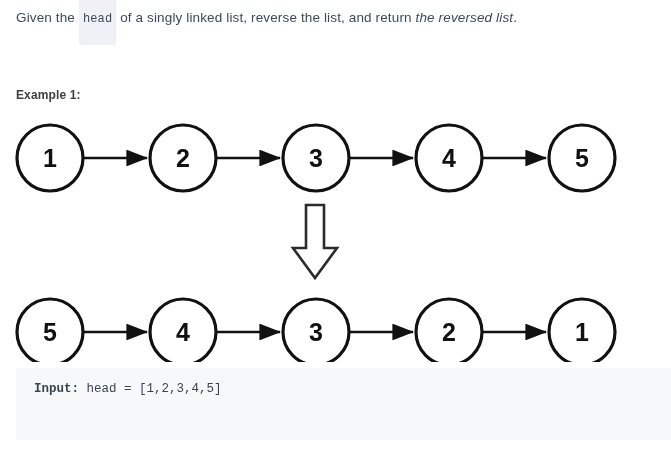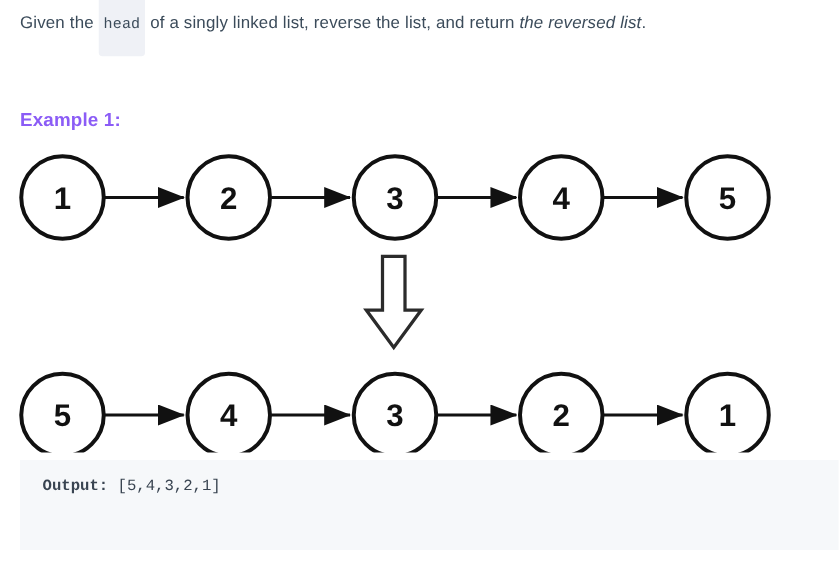--- a/index.html
+++ b/index.html
@@ -33,23 +33,23 @@
     color: #3b4b5a;
     padding: 19px 4px;
     border-radius: 3px;
   }
   .italic-em { font-style: italic; text-align: right; }
 
   
   #example-heading {
     position: absolute;
     left: 16px; top: 88px;
-    font-size: 15px;
+    font-size: 12px;
     font-weight: bold;
-    color: #8b5cf6;
+    color: #404040;
     letter-spacing: 0.01em;
   }
 
   
   #diagram-wrap {
     position: absolute;
     left: 0; top: 112px;
     width: 671px; height: 250px;
   }
   #diagram { display: block; }
@@ -137,14 +137,14 @@
         </g>
         <g>
           <circle cx="582" cy="220" r="33" fill="#ffffff" stroke="#111111" stroke-width="3.2"></circle>
           <text x="582" y="229" text-anchor="middle" font-family="&quot;Liberation Sans&quot;, sans-serif" font-size="25" font-weight="bold" fill="#111111">1</text>
         </g>
       </g>
   </svg>
 </div>
 
 <div id="code-block">
-  <div class="code-line"><span class="code-label">Output:</span><span> [5,4,3,2,1]</span></div>
+  <div class="code-line"><span class="code-label">Input:</span><span> head = [1,2,3,4,5]</span></div>
 </div>
 
 </body></html>

